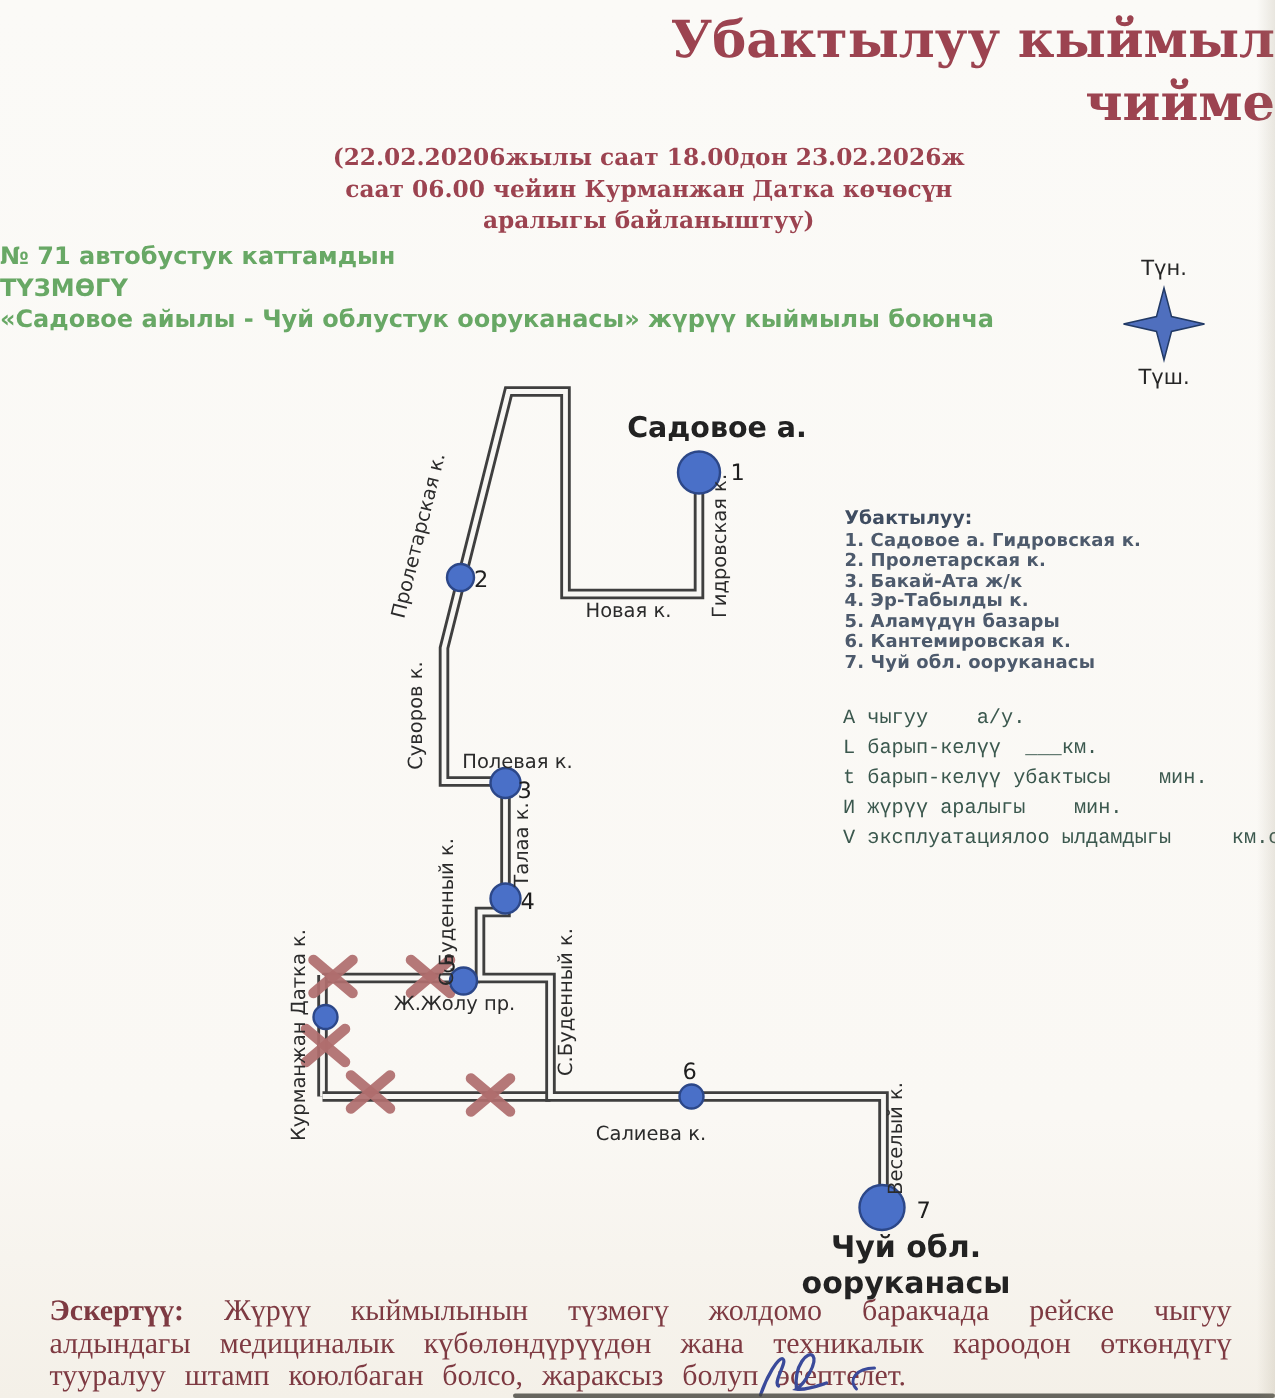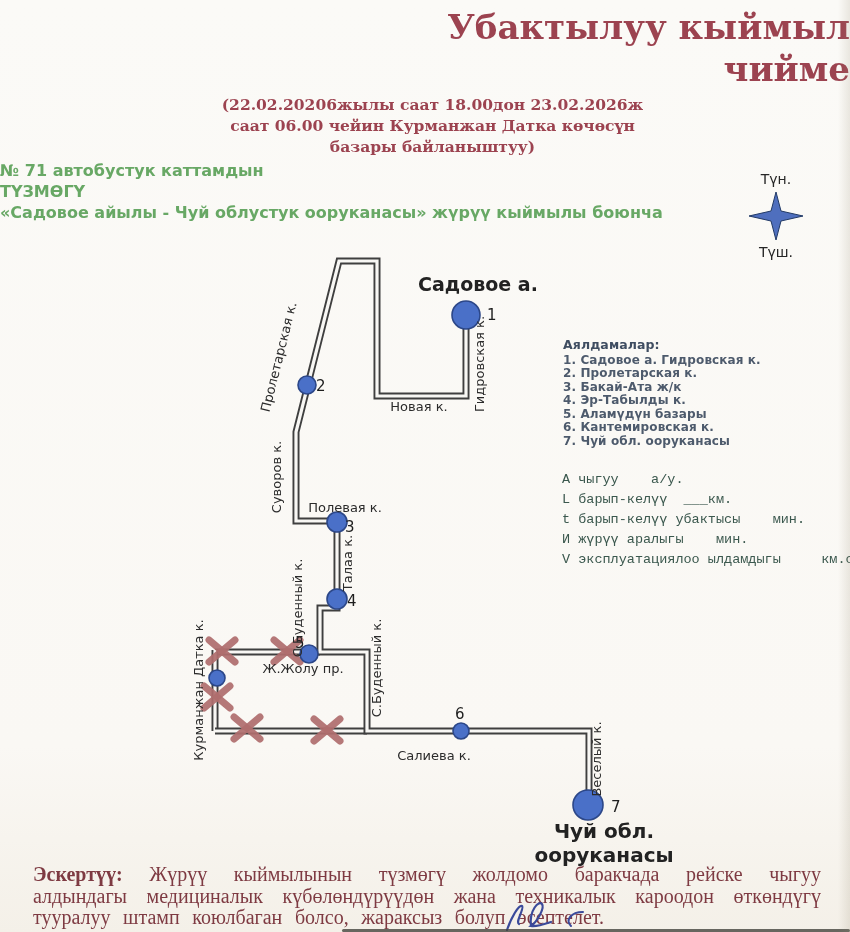--- a/index.html
+++ b/index.html
@@ -64,21 +64,21 @@
 <div class="page">
 
   <div class="main-title">
     <div>Убактылуу кыймыл</div>
     <div>чийме</div>
   </div>
 
   <div class="subtitle">
     <div>(22.02.20206жылы саат 18.00дон 23.02.2026ж</div>
     <div>саат 06.00 чейин Курманжан Датка көчөсүн</div>
-    <div>базары байланыштуу)</div>
+    <div>аралыгы байланыштуу)</div>
   </div>
 
   <div class="green-head">
     <div>№ 71  автобустук каттамдын</div>
     <div>ТҮЗМӨГҮ</div>
     <div>«Садовое айылы  - Чуй облустук ооруканасы» жүрүү кыймылы боюнча</div>
   </div>
 
   <div class="compass">
     <div>Түн.</div>
@@ -133,21 +133,21 @@
       <text x="303" y="673" font-size="13" fill="#2b2b2b" text-anchor="middle" font-family="&quot;DejaVu Sans&quot;,sans-serif">Ж.Жолу пр.</text>
       <text x="381" y="668" font-size="13" fill="#2b2b2b" text-anchor="middle" font-family="&quot;DejaVu Sans&quot;,sans-serif" transform="rotate(-90 381 668)">С.Буденный к.</text>
       <text x="203" y="690" font-size="13" fill="#2b2b2b" text-anchor="middle" font-family="&quot;DejaVu Sans&quot;,sans-serif" transform="rotate(-90 203 690)">Курманжан Датка к.</text>
       <text x="434" y="760" font-size="13" fill="#2b2b2b" text-anchor="middle" font-family="&quot;DejaVu Sans&quot;,sans-serif">Салиева к.</text>
       <text x="601" y="759" font-size="13" fill="#2b2b2b" text-anchor="middle" font-family="&quot;DejaVu Sans&quot;,sans-serif" transform="rotate(-90 601 759)">Веселый к.</text>
       <text x="604" y="838" font-size="20" fill="#222222" text-anchor="middle" font-family="&quot;DejaVu Sans&quot;,sans-serif" font-weight="bold">Чуй обл.</text>
       <text x="604" y="862" font-size="20" fill="#222222" text-anchor="middle" font-family="&quot;DejaVu Sans&quot;,sans-serif" font-weight="bold">ооруканасы</text>
     </svg>
 
   <div class="legend">
-    <div class="legend-title">Аялдамалар:</div>
+    <div class="legend-title">Убактылуу:</div>
     <div id="legend-items">
         <div class="legend-item">1. Садовое а. Гидровская к.</div>
         <div class="legend-item">2. Пролетарская к.</div>
         <div class="legend-item">3. Бакай-Ата ж/к</div>
         <div class="legend-item">4. Эр-Табылды к.</div>
         <div class="legend-item">5. Аламүдүн базары</div>
         <div class="legend-item">6. Кантемировская к.</div>
         <div class="legend-item">7. Чуй обл. ооруканасы</div>
       </div>
   </div>

